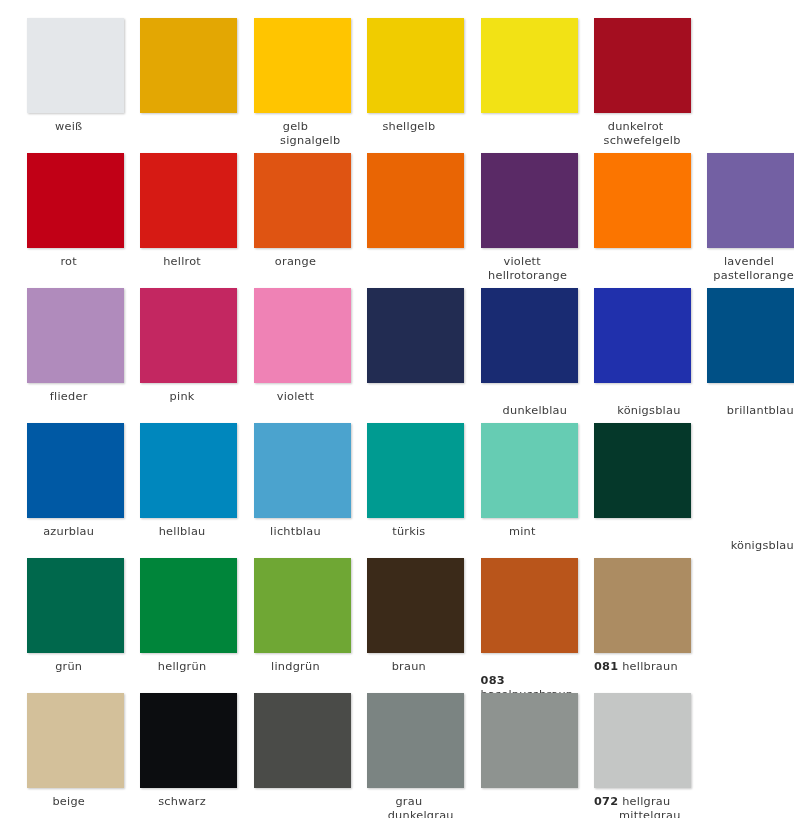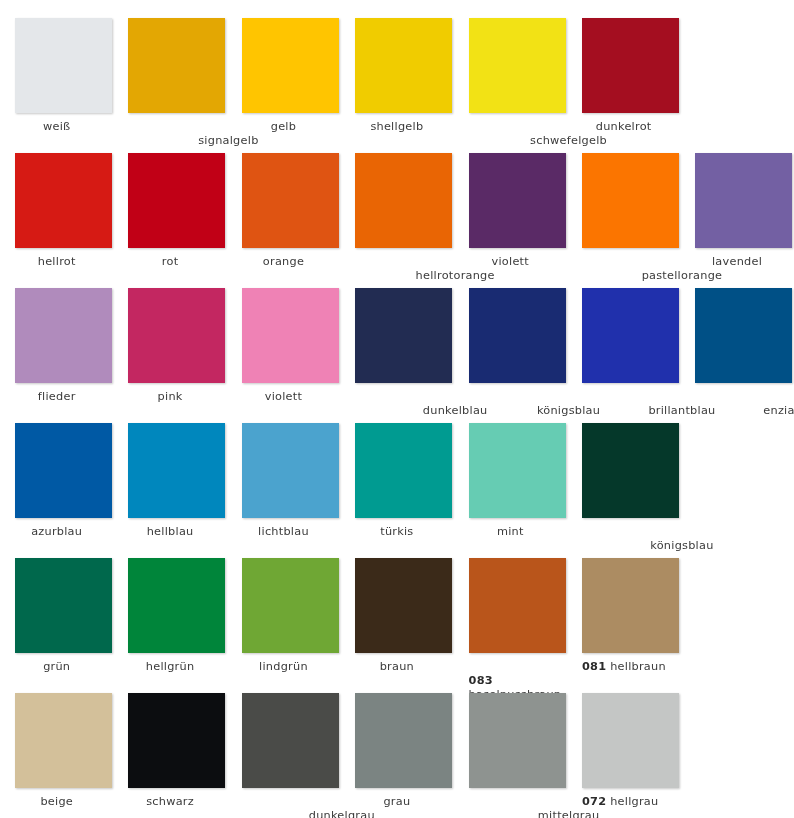--- a/index.html
+++ b/index.html
@@ -7,21 +7,21 @@
   body{
     width:794px; height:818px;
     background:#ffffff;
     font-family:"DejaVu Sans", sans-serif;
     overflow:hidden;
   }
   #sheet{
     position:relative;
     width:794px; height:818px;
     box-sizing:border-box;
-    padding:14px 0 0 0;
+    padding:14px 0 0 12px;
   }
   .row{
     display:flex;
     width:794px;
     height:135px;
     box-sizing:border-box;
   }
   .cell{
     width:113.4px;
     position:relative;
@@ -47,21 +47,21 @@
     text-align:center;
     font-size:11.3px;
     line-height:14px;
     color:#3b3b3b;
     letter-spacing:0.25px;
     white-space:nowrap;
   }
   
   .label.wide{
     top:120px;
-    text-align:center;
+    text-align:right;
     left:15px;
     width:200px;
   }
   .label.wide2{
     top:120px;
     text-align:left;
     left:15px;
     width:220px;
     white-space:normal;
     line-height:13.5px;
@@ -116,28 +116,28 @@
       <div class="cell">
         <div class="swatch-wrap">
           <div class="swatch" style="background: rgb(164, 14, 32);"></div>
           <div class="label"><span>dunkelrot</span></div>
         </div>
       </div>
     </div>
     <div class="row">
       <div class="cell">
         <div class="swatch-wrap">
+          <div class="swatch" style="background: rgb(193, 0, 22);"></div>
+          <div class="label"><span>rot</span></div>
+        </div>
+      </div>
+      <div class="cell">
+        <div class="swatch-wrap">
           <div class="swatch" style="background: rgb(214, 26, 20);"></div>
           <div class="label"><span>hellrot</span></div>
-        </div>
-      </div>
-      <div class="cell">
-        <div class="swatch-wrap">
-          <div class="swatch" style="background: rgb(193, 0, 22);"></div>
-          <div class="label"><span>rot</span></div>
         </div>
       </div>
       <div class="cell">
         <div class="swatch-wrap">
           <div class="swatch" style="background: rgb(223, 84, 18);"></div>
           <div class="label"><span>orange</span></div>
         </div>
       </div>
       <div class="cell">
         <div class="swatch-wrap">

